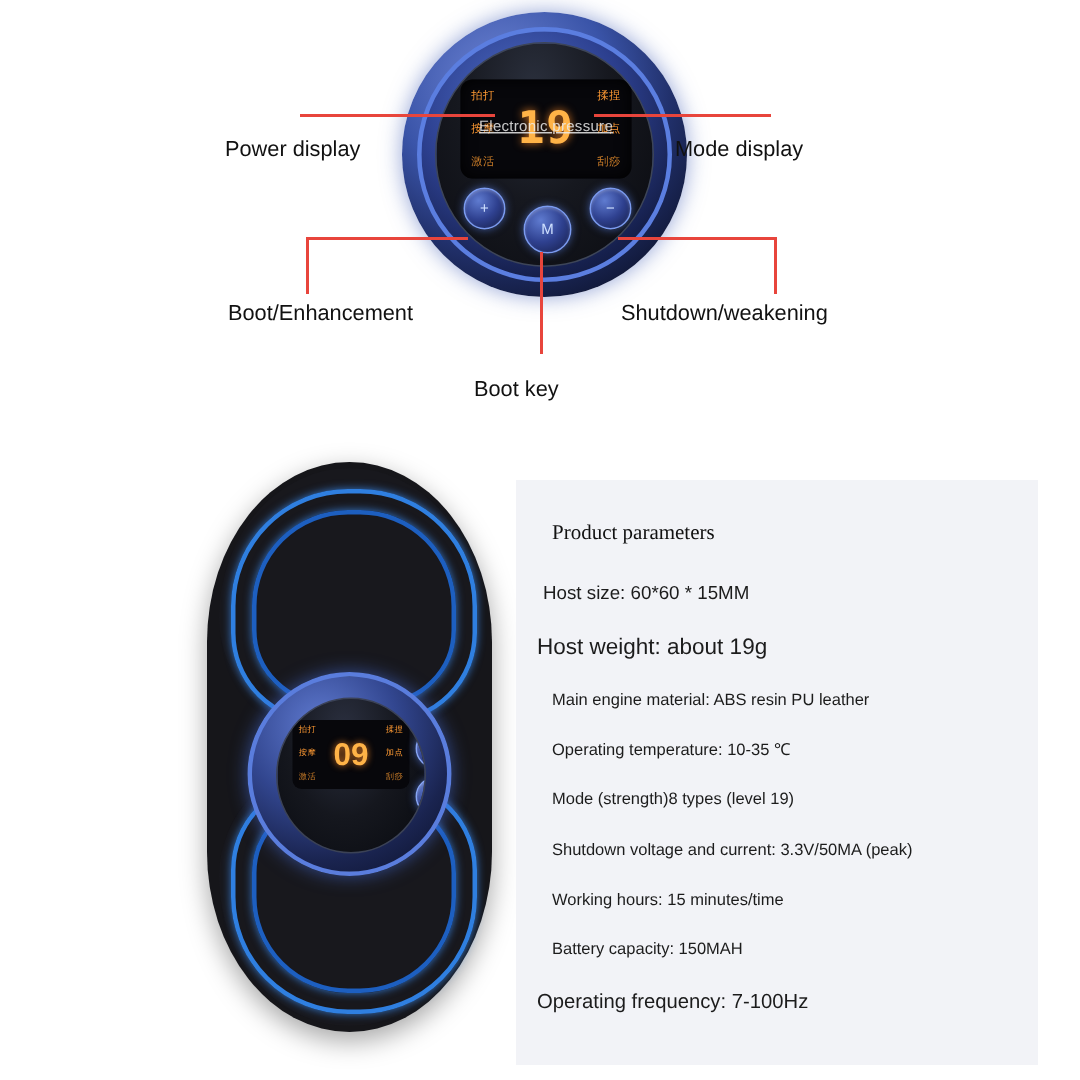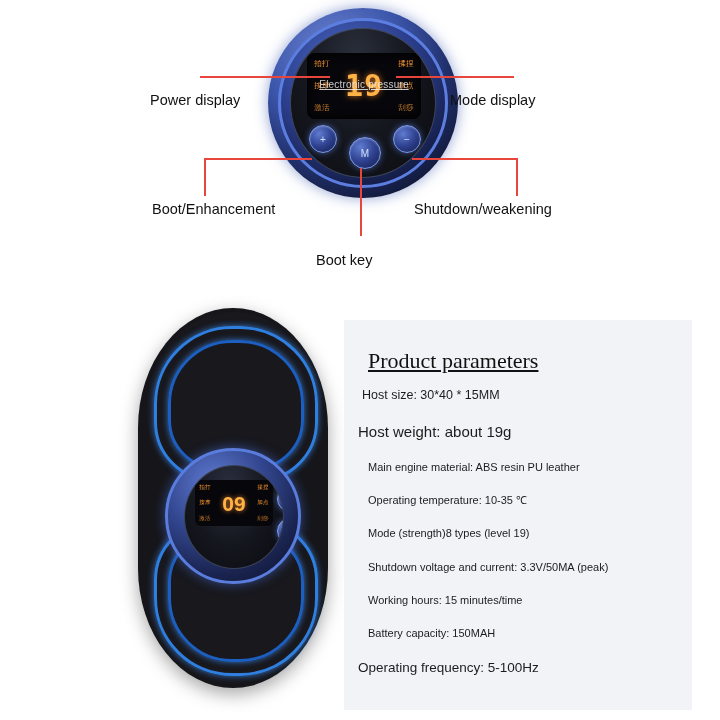--- a/index.html
+++ b/index.html
@@ -250,23 +250,22 @@
   .params {
     position: absolute;
     left: 344px; top: 20px;
     width: 348px; height: 390px;
     background: #f2f3f7;
   }
   .params-title {
     position: absolute;
     left: 24px; top: 28px;
     font-family: "Liberation Serif", serif;
-    font-size: 22px;
+    font-size: 14px;
     color: #111;
-    text-decoration: underline;
   }
   .param-list {
     position: absolute;
     left: 0; top: 68px;
     width: 348px;
   }
   .param-item {
     font-size: 11px;
     color: #1c1c1c;
     padding: 0 0 0 24px;
@@ -375,25 +374,25 @@
           <div class="pbtn b2">M</div>
           <div class="pbtn b3">−</div>
         </div>
       </div>
     </div>
   </div>
 
   <div class="params">
     <div class="params-title">Product parameters</div>
     <div class="param-list">
-      <div class="param-item mid">Host size: 30*40 * 15MM</div>
+      <div class="param-item mid">Host size: 60*60 * 15MM</div>
       <div class="param-item big">Host weight: about 19g</div>
       <div class="param-item">Main engine material: ABS resin PU leather</div>
       <div class="param-item">Operating temperature: 10-35 ℃</div>
       <div class="param-item">Mode (strength)8 types (level 19)</div>
       <div class="param-item">Shutdown voltage and current: 3.3V/50MA (peak)</div>
       <div class="param-item">Working hours: 15 minutes/time</div>
       <div class="param-item">Battery capacity: 150MAH</div>
-      <div class="param-item last">Operating frequency: 5-100Hz</div>
+      <div class="param-item last">Operating frequency: 7-100Hz</div>
     </div>
   </div>
 
 </div>
 
 </body></html>

